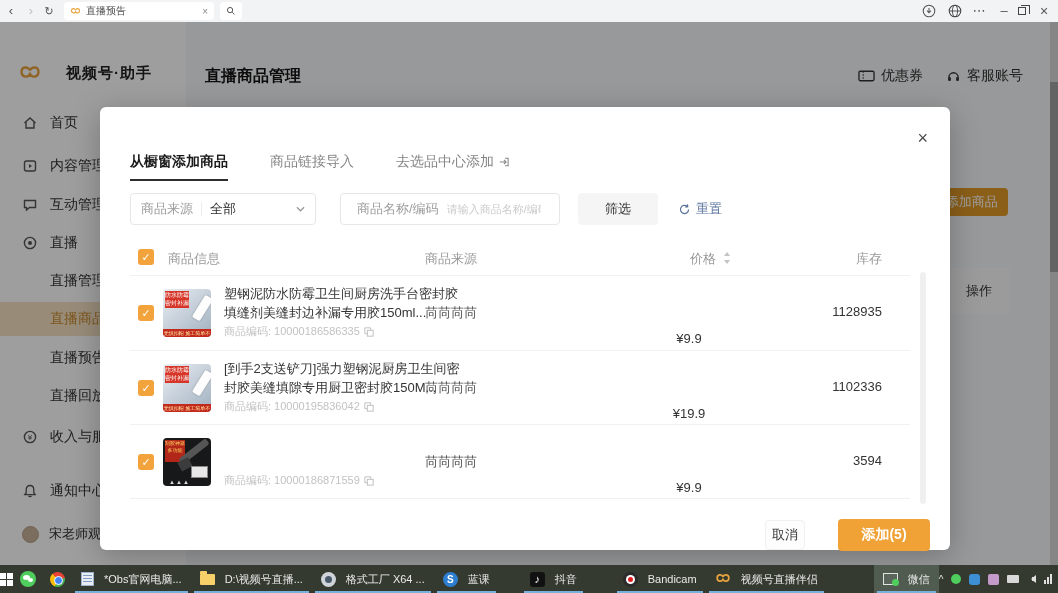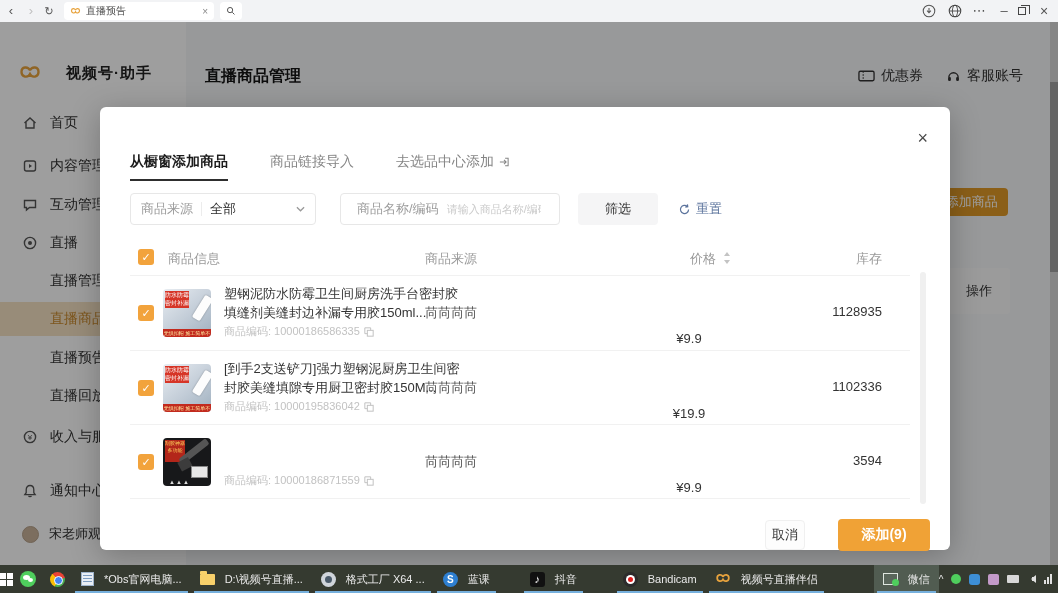--- a/index.html
+++ b/index.html
@@ -365,21 +365,21 @@
       </div>
       <div class="r-src">苘苘苘苘</div>
       <div class="r-price">¥9.9</div>
       <div class="r-stock">3594</div>
     </div>
     <div class="t-divider" style="top:391px;"></div>
 
     <div class="m-scroll"></div>
 
     <div class="m-cancel">取消</div>
-    <div class="m-add">添加(9)</div>
+    <div class="m-add">添加(5)</div>
   </div>
 
   <div class="taskbar">
     <div class="tb-start">
         <div class="wingrid">
           <span></span>
           <span></span>
           <span></span>
           <span></span>
         </div>

